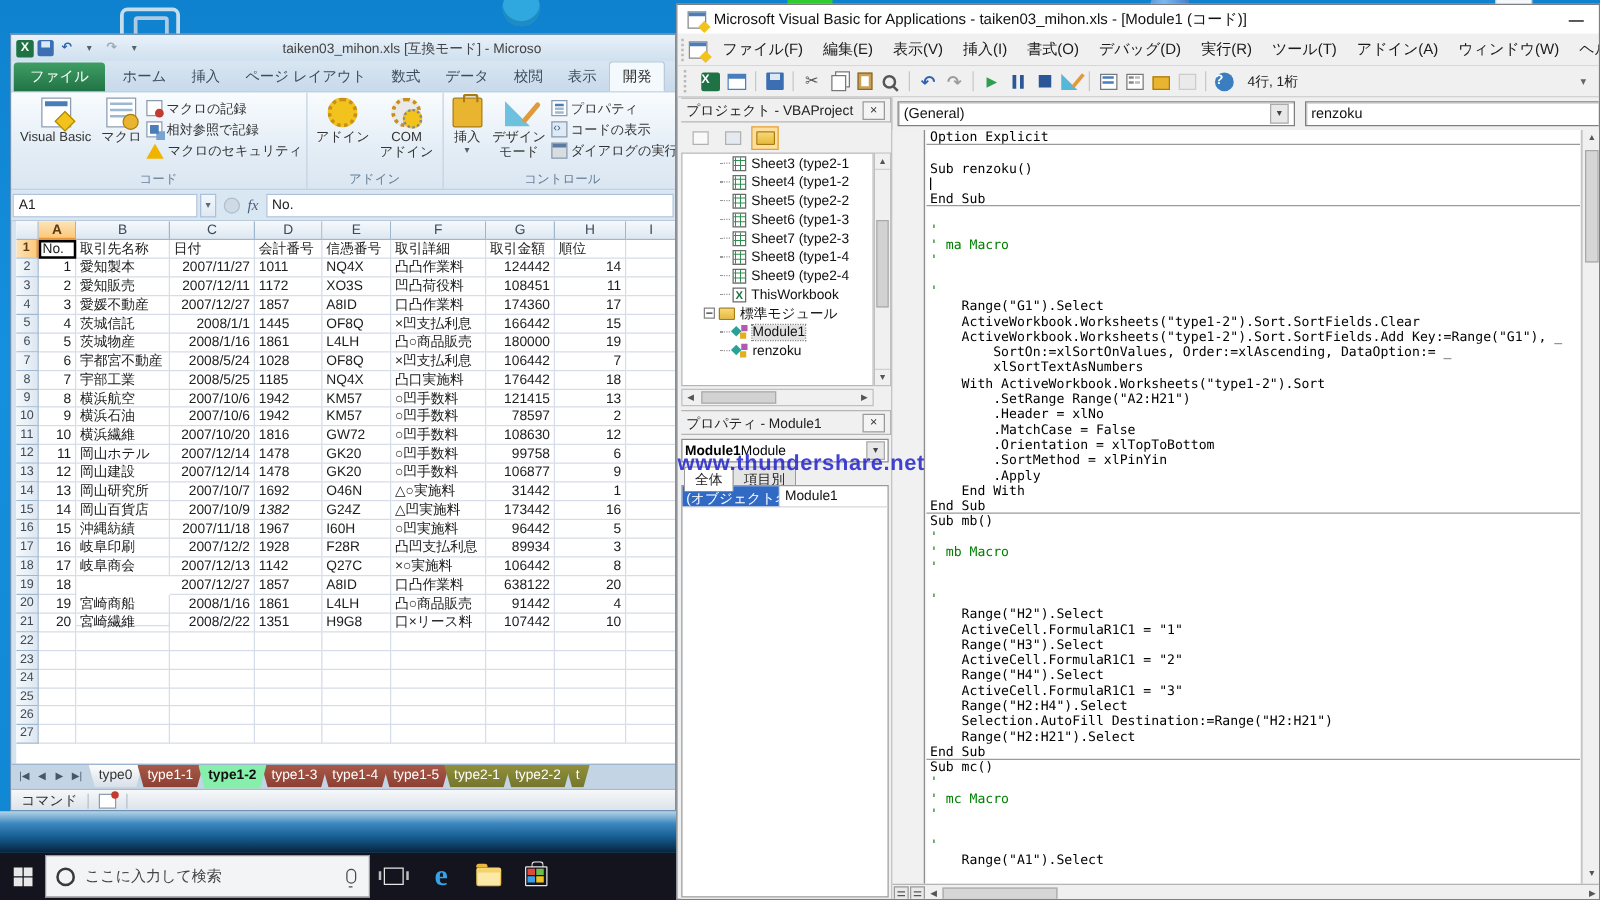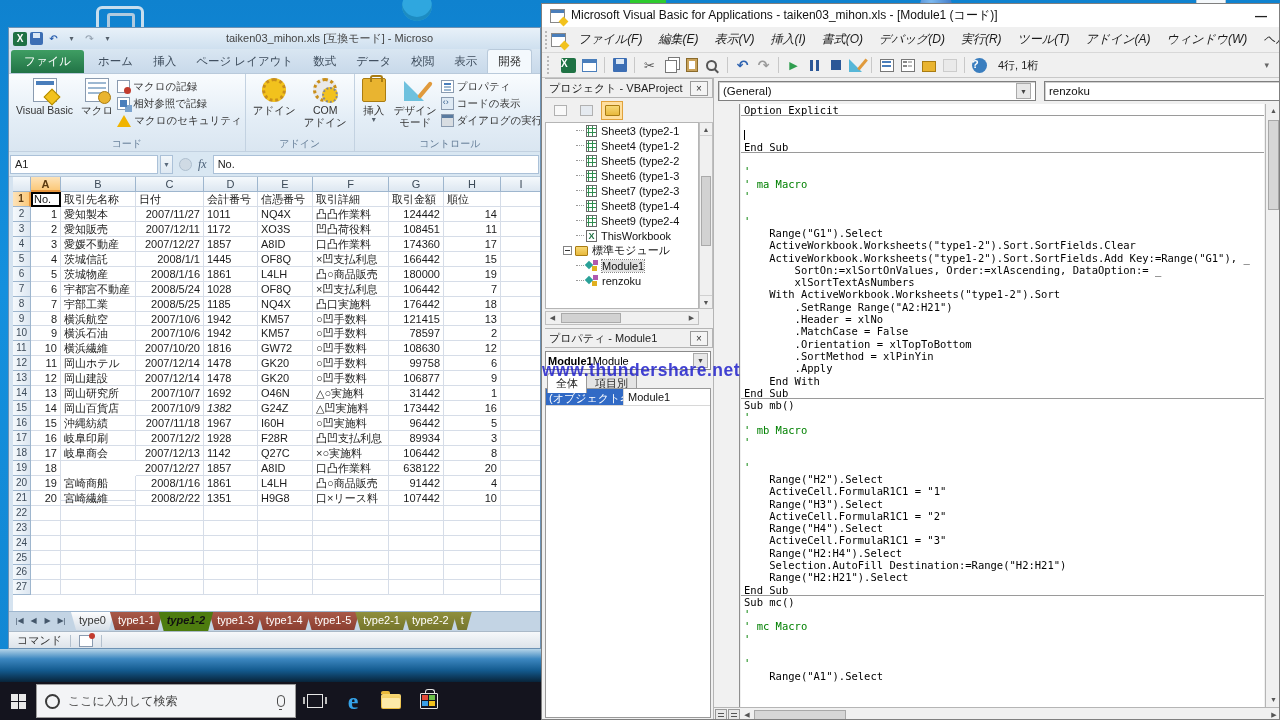--- a/index.html
+++ b/index.html
@@ -98,21 +98,21 @@
 
   
   #xl-sheetbar { position:absolute; left:0; top:583px; width:100%; height:20px; background:#c3d4e4; display:flex; align-items:flex-start; border-top:1px solid #9eb6ce; overflow:hidden; }
   .nav-btns { display:flex; align-items:center; gap:1px; padding:2px 3px 0 4px; color:#3d5membership:none; }
   .nav-b { width:13px; height:14px; font-size:8px; color:#44576b; text-align:center; line-height:14px; }
   #sheet-tabs { display:flex; align-items:flex-start; margin-left:4px; }
   .stab { height:18px; padding:2px 8px 0; font-size:11px; color:#fff; clip-path:polygon(0 0,100% 0,calc(100% - 5px) 100%,5px 100%); margin-left:-4px; white-space:nowrap; }
   .stab.plain { background:linear-gradient(#fdfdfd,#d7dfe8); color:#333; }
   .stab.brown { background:linear-gradient(#a85948,#8c3f31); }
   .stab.olive { background:linear-gradient(#8f8f3c,#76762c); }
-  .stab.active { background:#4d7c0f; color:#111; font-weight:bold; height:19px; z-index:3; position:relative;font-style:italic; }
+  .stab.active { background:#86efac; color:#111; font-weight:bold; height:19px; z-index:3; position:relative; }
 
   
   #xl-statusbar { position:absolute; left:0; top:603px; width:100%; height:18px; background:linear-gradient(#f6f8fa,#dbe2e9); border-top:1px solid #aab9c8; display:flex; align-items:center; font-size:11px; color:#333; gap:8px; padding:0 8px; }
   .sb-sep { width:1px; height:12px; background:#b3c0cd; }
   .sb-recicon { width:14px; height:12px; background:#fff; border:1px solid #8a9bb0; position:relative; }
   .sb-recicon:after { content:""; position:absolute; right:-3px; top:-3px; width:6px; height:6px; border-radius:50%; background:#c23b2e; }
 
   
   #desktop-band { position:absolute; left:0; top:649px; width:541px; height:33px; background:linear-gradient(180deg,#b5d4e8,#3c87c0 30%,#135a8e 65%,#08243a 100%); }
 
@@ -143,21 +143,21 @@
   #vba-window { position:absolute; left:541px; top:3px; width:739px; height:717px; background:#f0f0f0; border:1px solid #7f7f7f; overflow:hidden; }
   #vba-titlebar { position:absolute; left:0; top:0; width:100%; height:23px; background:#fff; display:flex; align-items:center; padding:0 8px; gap:6px; font-size:12px; color:#111; }
   .vba-appicon { width:15px; height:14px; background:#fff; border:1px solid #888; position:relative; flex:none; }
   .vba-appicon:before { content:""; position:absolute; left:0; top:0; width:100%; height:3px; background:#4a7ebb; }
   .vba-appicon:after { content:""; position:absolute; right:-3px; bottom:-3px; width:7px; height:7px; background:#f2c21d; transform:rotate(45deg); }
   #vba-title { flex:1; white-space:nowrap; overflow:hidden; }
   #vba-min { width:20px; text-align:center; color:#222; font-weight:bold; }
 
   #vba-menubar { position:absolute; left:0; top:23px; width:100%; height:26px; background:#f0f0f0; display:flex; align-items:center; font-size:12px; color:#1a1a1a; gap:0; border-bottom:1px solid #d8d8d8; }
   .vb-grip { width:5px; height:18px; margin:0 4px 0 3px; border-left:2px dotted #b8b8b8; }
-  .menu-item { padding:4px 8px; white-space:nowrap;font-style:italic; }
+  .menu-item { padding:4px 8px; white-space:nowrap; }
 
   #vba-toolbar { position:absolute; left:0; top:49px; width:100%; height:25px; background:#f0f0f0; display:flex; align-items:center; gap:4px; padding:0 2px; border-bottom:1px solid #c8c8c8; font-size:11px; }
   .tsep { width:1px; height:16px; background:#c8c8c8; margin:0 2px; }
   .ti16 { width:17px; height:17px; display:flex; align-items:center; justify-content:center; font-size:12px; position:relative; }
   .vt-excel { background:#1f7244; color:#fff; font-weight:bold; font-size:10px; border-radius:2px; width:15px; height:15px; }
   .vt-userform { width:15px; height:13px; background:#fff; border:1px solid #4a7ebb; border-top:4px solid #4a7ebb; }
   .vt-save { width:14px; height:14px; background:#3c6eb4; border-radius:1px; position:relative; }
   .vt-save:after { content:""; position:absolute; left:3px; top:1px; width:8px; height:5px; background:#dce8f5; }
   .vt-cut { color:#555; font-size:13px; }
   .vt-copy { width:12px; height:13px; background:#fff; border:1px solid #777; box-shadow:3px -3px 0 -1px #fff, 3px -3px 0 0 #777; margin-top:3px; }
@@ -976,20 +976,21 @@
           <span class="cb-btn">▼</span>
         </div>
         <div class="code-combo" id="combo-proc">
           <span>renzoku</span>
         </div>
       </div>
       <div id="code-margin"></div>
       <div id="code-area">
           <div class="cl sep">Option Explicit</div>
           <div class="cl">&nbsp;</div>
+          <div class="cl">Sub renzoku()</div>
           <div class="cl">&nbsp;<span class="caret"></span></div>
           <div class="cl sep">End Sub</div>
           <div class="cl">&nbsp;</div>
           <div class="cl cm">'</div>
           <div class="cl cm">' ma Macro</div>
           <div class="cl cm">'</div>
           <div class="cl">&nbsp;</div>
           <div class="cl cm">'</div>
           <div class="cl">    Range("G1").Select</div>
           <div class="cl">    ActiveWorkbook.Worksheets("type1-2").Sort.SortFields.Clear</div>

